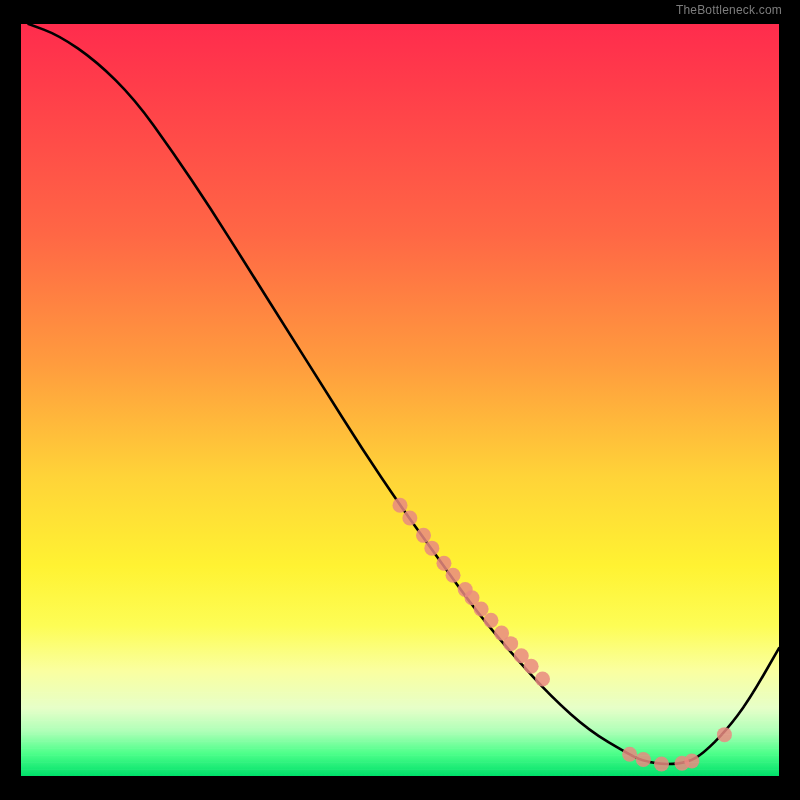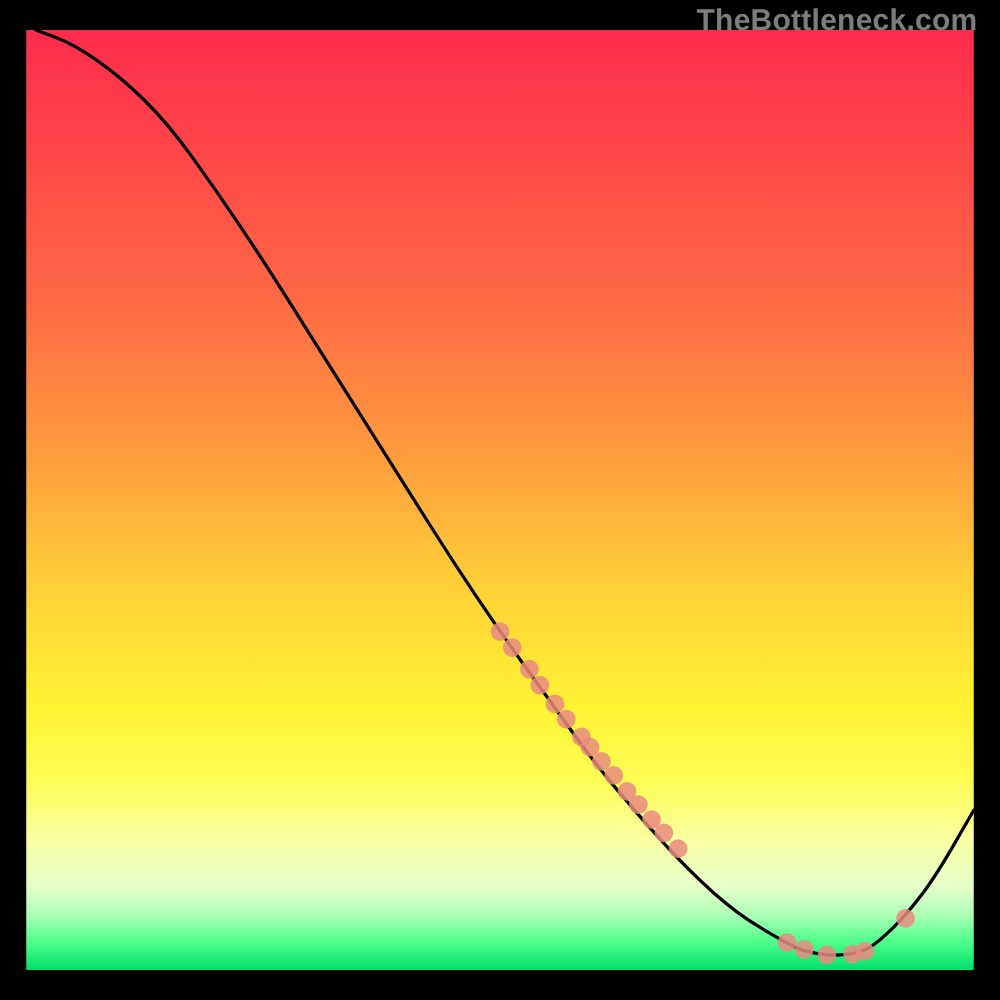--- a/index.html
+++ b/index.html
@@ -61,23 +61,23 @@
     left: 0; top: 0;
     width: 758px;
     height: 752px;
     overflow: visible;
   }
   .watermark {
     position: absolute;
     top: 3px;
     right: 18px;
     color: #7d7d7d;
-    font-size: 24px;
+    font-size: 12px;
     letter-spacing: 0.2px;
-    font-weight: 700;
+    font-weight: 400;
     user-select: none;
   }
 </style>
 </head>
 <body>
 
 <div class="stage">
   <div class="watermark">TheBottleneck.com</div>
   <div class="plot-area">
     <svg class="curve" viewBox="0 0 758 752" preserveAspectRatio="none">

